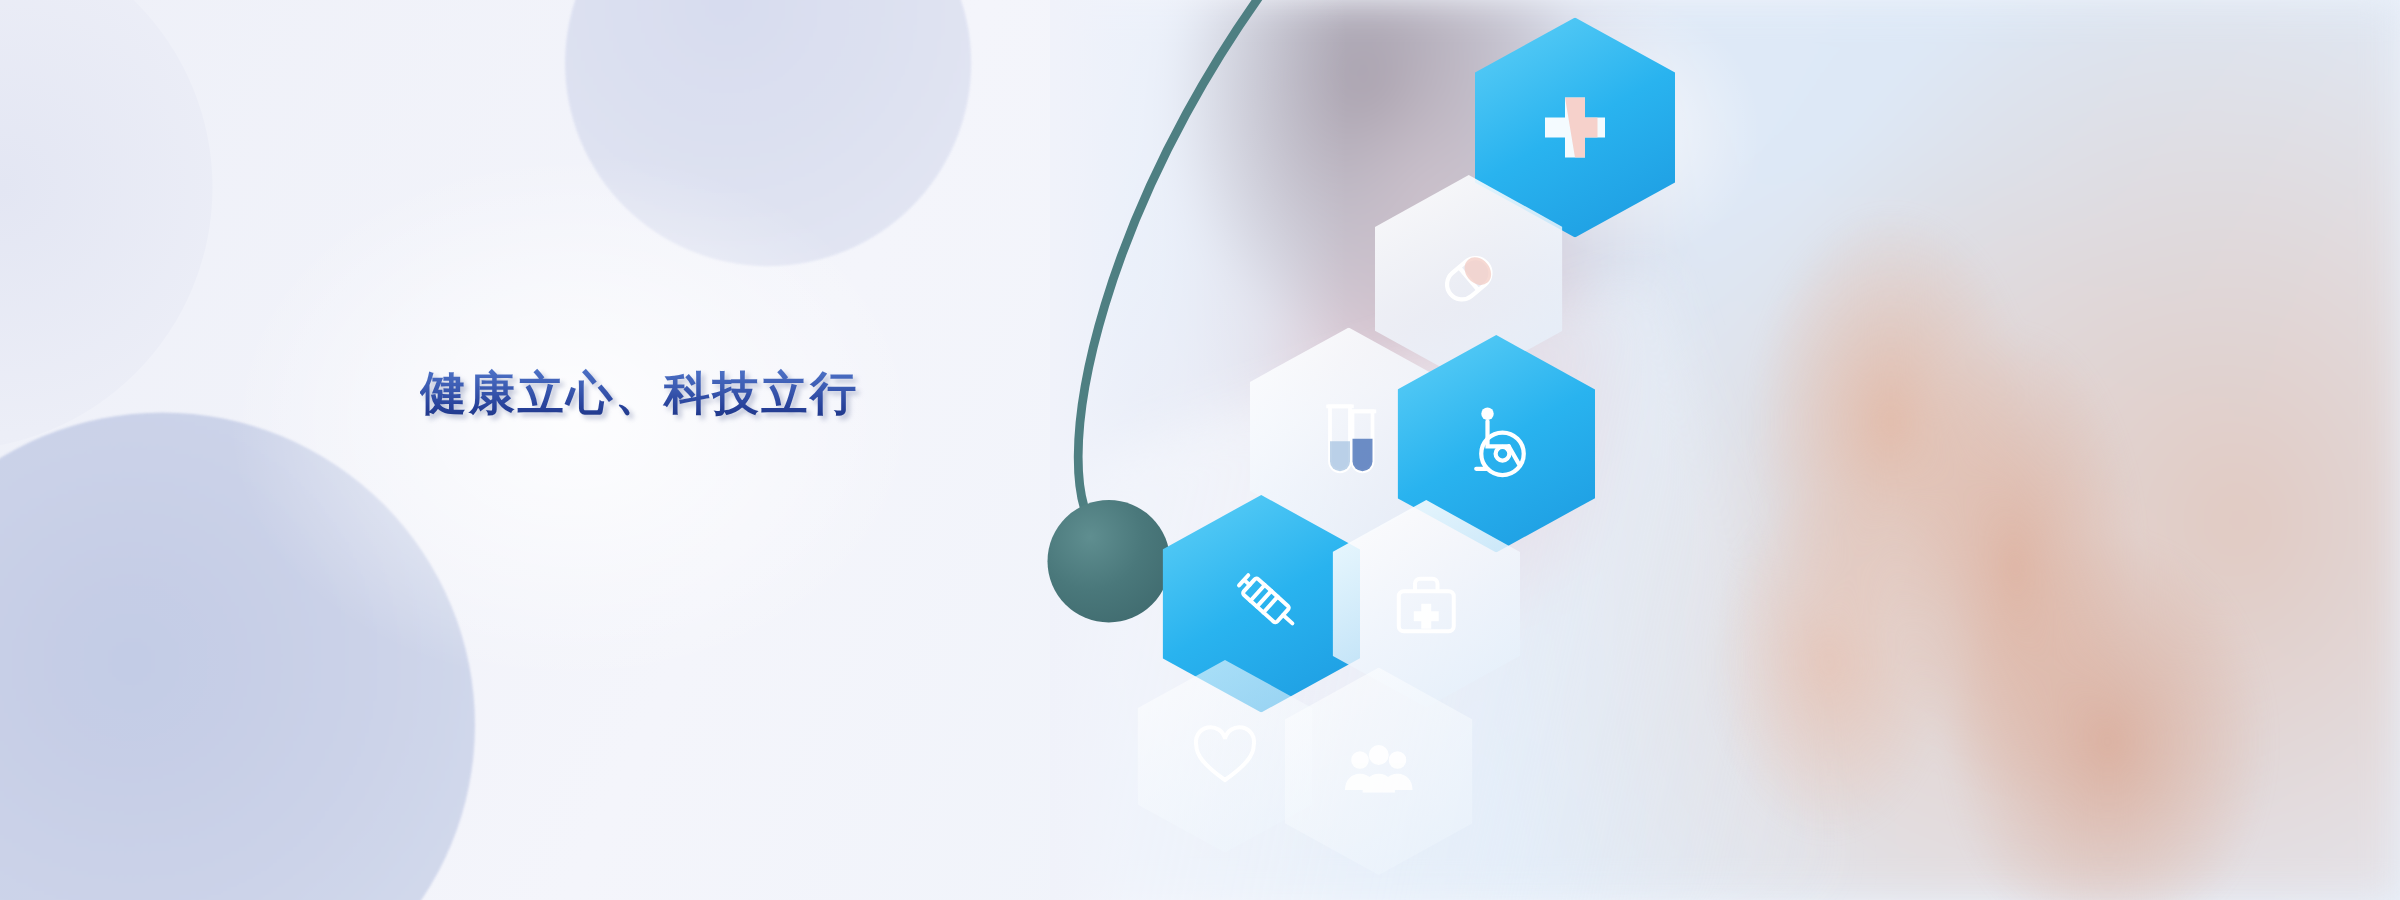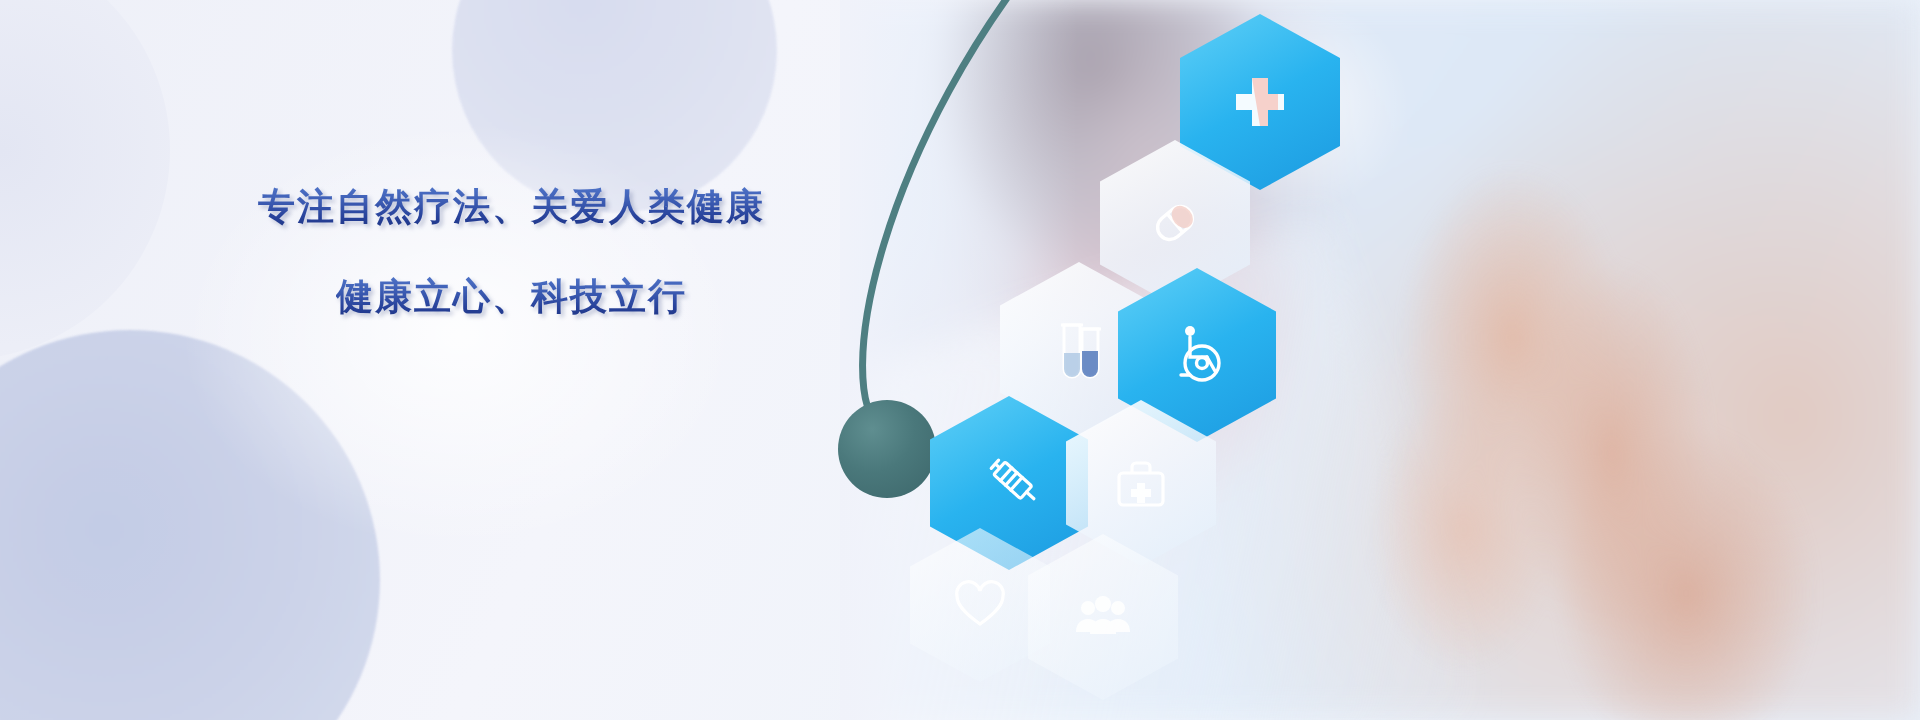--- a/index.html
+++ b/index.html
@@ -28,21 +28,21 @@
   
   .headline{position:absolute;left:258px;top:186px;z-index:40;}
   .line{
     font-weight:700;letter-spacing:2px;white-space:nowrap;
     background:linear-gradient(180deg,#4f74c8 0%,#3d5db4 35%,#27419a 75%,#1f3685 100%);
     -webkit-background-clip:text;background-clip:text;color:transparent;
     -webkit-text-fill-color:transparent;
     filter:drop-shadow(3px 3px 2px rgba(120,130,170,.45));
   }
   .line-1{font-size:37px;line-height:42px;}
-  .line-2{font-size:37px;line-height:42px;margin-top:48px;margin-left:78px;}
+  .line-2{font-size:37px;line-height:42px;margin-top:108px;margin-left:78px;}
 
   
   .photo{position:absolute;left:840px;top:0;width:1080px;height:720px;overflow:hidden;}
   .photo-bg{position:absolute;inset:0;
     background:
       radial-gradient(ellipse 300px 420px at 28% 22%, rgba(208,196,206,.85) 0%, rgba(214,204,214,0) 72%),
       radial-gradient(ellipse 240px 300px at 24% 10%, rgba(96,88,104,.75) 0%, rgba(120,112,128,0) 70%),
       radial-gradient(ellipse 210px 260px at 29% 46%, rgba(226,152,162,.62) 0%, rgba(230,170,180,0) 75%),
       radial-gradient(ellipse 260px 340px at 18% 62%, rgba(236,224,232,.7) 0%, rgba(240,232,238,0) 78%),
       radial-gradient(ellipse 420px 520px at 62% 72%, rgba(232,206,194,.55) 0%, rgba(236,216,206,0) 78%),
@@ -191,17 +191,16 @@
             <circle cx="52" cy="28" r="7"></circle>
           <path d="M10 52c0-8 5-13 12-13s12 5 12 13z"></path>
           <path d="M24 54c0-9 6-15 13-15s13 6 13 15z"></path>
           <path d="M40 52c0-8 5-13 12-13s12 5 12 13z"></path>
         </g>
       </svg>
     </div>
   </div>
 
   <div class="headline">
-    <div class="line line-1">专注自然疗法、关爱人类健康</div>
     <div class="line line-2">健康立心、科技立行</div>
   </div>
 
 </div>
 
 </body></html>

